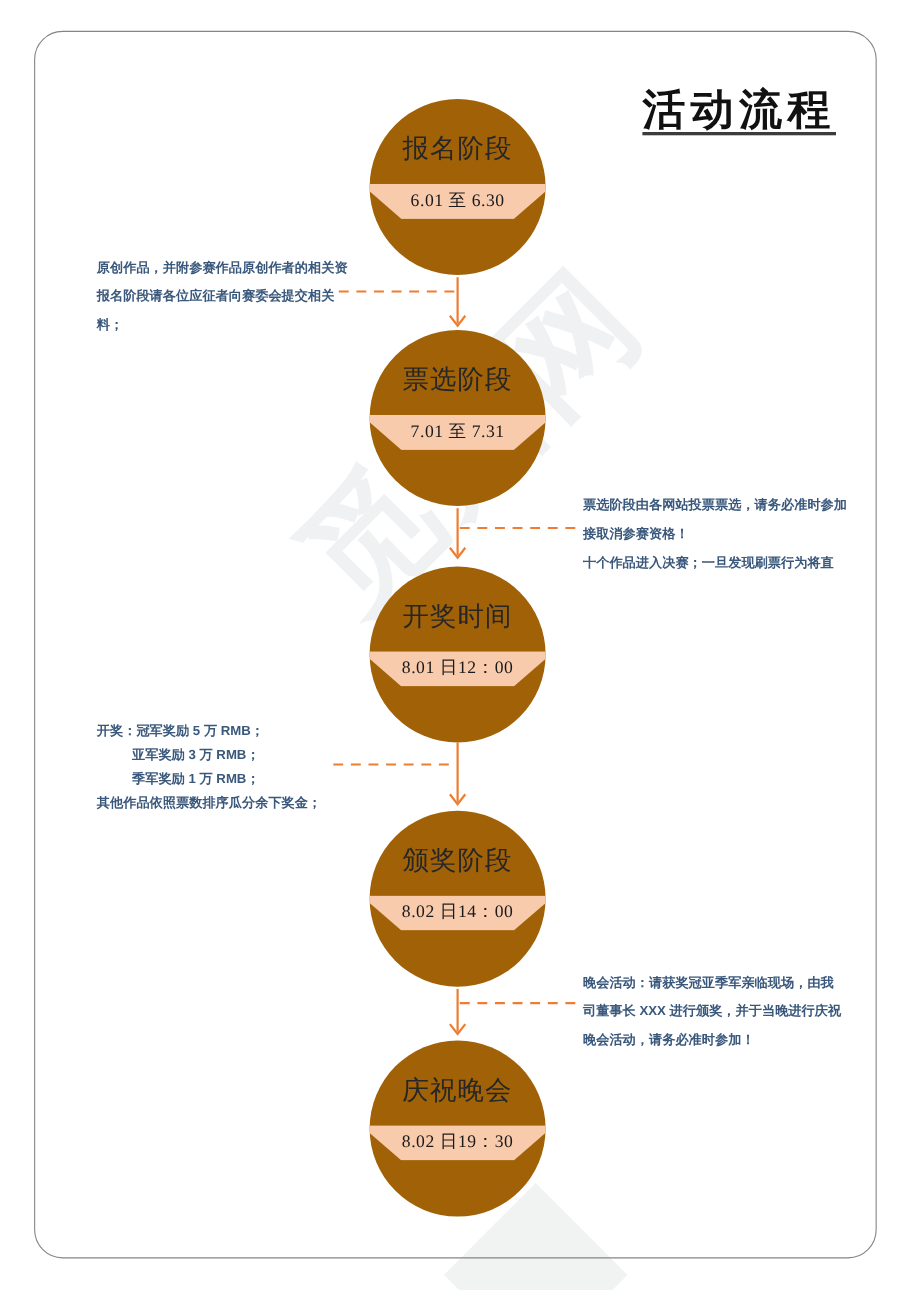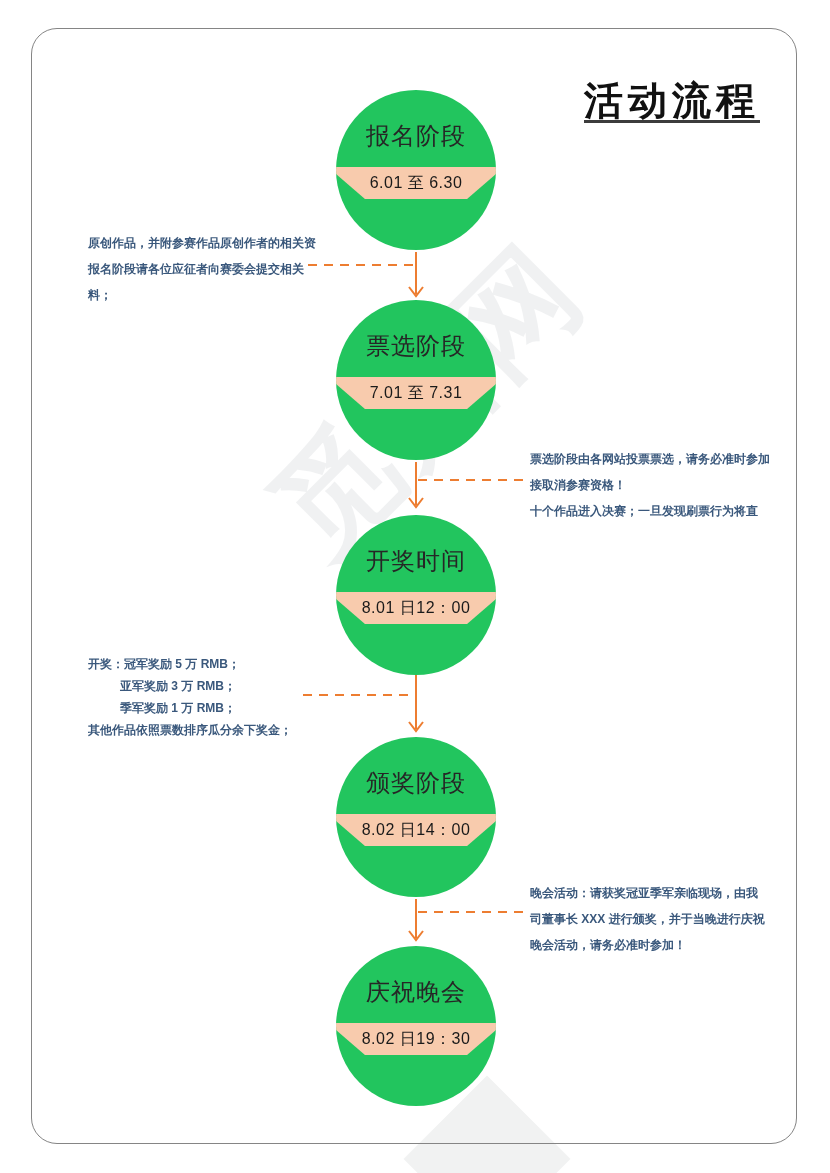--- a/index.html
+++ b/index.html
@@ -33,36 +33,36 @@
   .title{
     position:absolute;left:584px;top:84px;margin:0;z-index:3;
     font-size:39px;font-weight:bold;letter-spacing:5px;color:#111;
     border-bottom:3px solid #3c3c3c;padding-bottom:2px;line-height:34px;
     white-space:nowrap;
   }
 
   
   .stage{
     position:absolute;left:336px;width:160px;height:160px;border-radius:50%;
-    background:#22c55e;overflow:hidden;z-index:2;
+    background:#a16207;overflow:hidden;z-index:2;
   }
   .stage-name{
     position:absolute;left:0;top:28px;width:100%;text-align:center;
     font-size:24px;line-height:36px;font-weight:500;color:#262626;
     letter-spacing:1px;
   }
   .stage-band{
     position:absolute;left:-8px;top:77px;width:176px;height:32px;
     background:#F8CBAD;
     clip-path:polygon(0 0,100% 0,79% 100%,21% 100%);
   }
   .stage-date{
     position:absolute;left:0;top:77px;width:100%;height:32px;line-height:32px;
     text-align:center;font-size:16px;font-weight:500;color:#1a1a1a;
-    letter-spacing:0.5px;white-space:nowrap;
+    letter-spacing:0.5px;white-space:nowrap;font-family:Liberation Serif, serif;
   }
 
   
   svg.connectors{position:absolute;left:0;top:0;z-index:2;pointer-events:none;}
   svg.connectors line,svg.connectors polyline{stroke:#ED7D31;stroke-width:2;fill:none;}
   svg.connectors line.dash{stroke-dasharray:9 7;}
 
   
   .note{position:absolute;z-index:3;color:#3A587C;font-weight:bold;font-size:12px;}
   .note .note-line{white-space:nowrap;}

